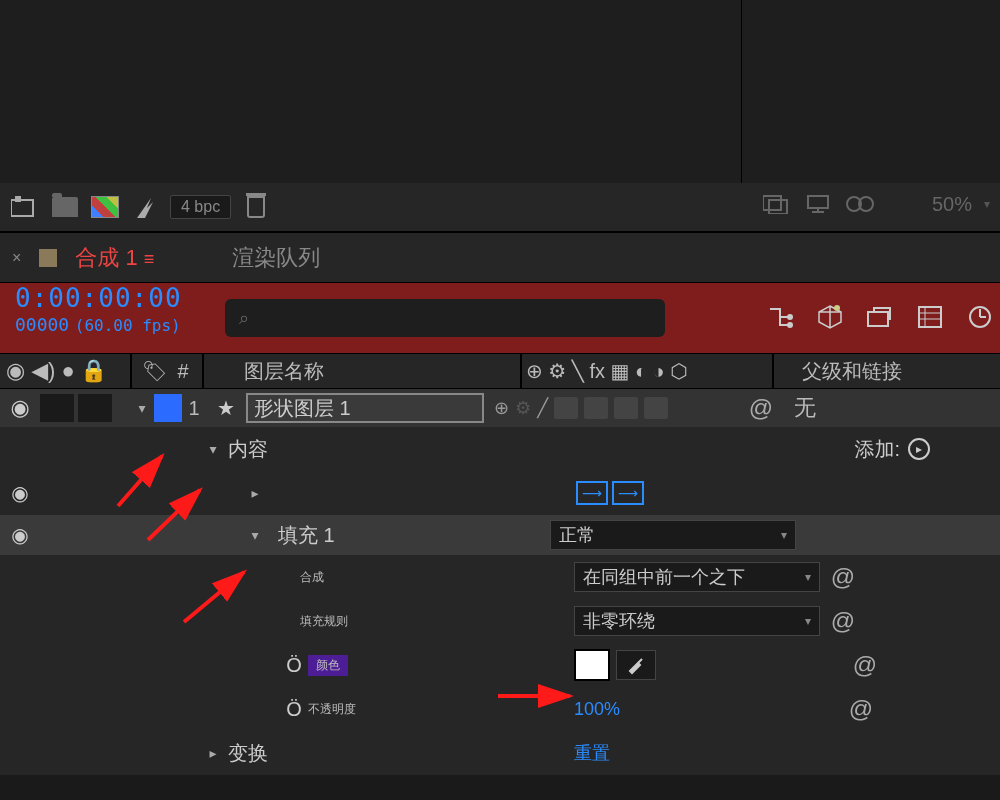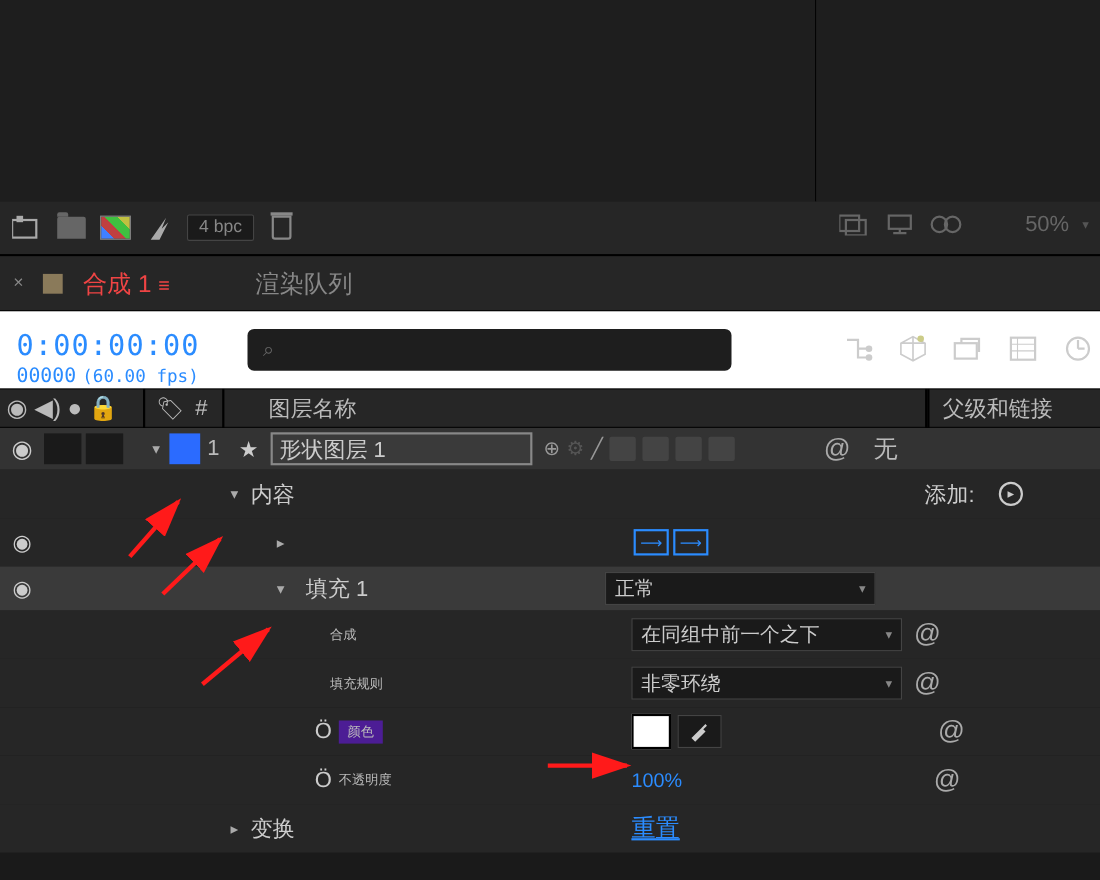--- a/index.html
+++ b/index.html
@@ -24,38 +24,38 @@
   .trash-icon::before { content: ''; position: absolute; top: -5px; left: -3px; width: 20px; height: 3px; background: #888; }
   
   
   .tabs-row { display: flex; align-items: center; height: 50px; background: #262626; padding: 0 12px; gap: 18px; border-bottom: 1px solid #000; }
   .tab-close { color: #888; font-size: 16px; }
   .tab-swatch { width: 18px; height: 18px; background: #8a7a5a; }
   .tab-title { color: #ef4444; font-size: 22px; }
   .tab-render { color: #888; font-size: 22px; margin-left: 60px; }
   
   
-  .timecode-area { display: flex; align-items: flex-end; height: 70px; background: #ffffff; padding: 0 15px; position: relative; }
+  .timecode-area { display: flex; align-items: flex-start; height: 70px; background: #7f1d1d; padding: 0 15px; position: relative; }
   .timecode-col { display: flex; flex-direction: column; }
   .timecode { color: #2b8cff; font-size: 26px; font-family: monospace; letter-spacing: 1px;}
   .frame-number { color: #2b8cff; font-size: 18px; font-family: monospace; }
   .fps { color: #2b8cff; font-size: 16px; font-family: monospace; }
   .search-box { position: absolute; left: 225px; top: 16px; width: 440px; height: 38px; background: #1e1e1e; border-radius: 6px; display: flex; align-items: center; padding: 0 14px; }
   .search-icon { color: #666; font-size: 18px; }
   .tc-icons { position: absolute; right: 0; top: 20px; display: flex; gap: 22px; padding-right: 6px; }
   .tc-icon { width: 28px; height: 28px; color: #ccc; display: flex; align-items: center; justify-content: center; font-size: 22px; }
   
   
   .col-headers { display: flex; align-items: center; height: 36px; background: #262626; border-top: 1px solid #000; border-bottom: 1px solid #000; font-size: 20px; color: #bbb; }
   .hdr-toggles { width: 130px; display:flex; align-items:center; gap:6px; padding-left:6px; font-size:22px;}
   .hdr-tag { width: 70px; display:flex; align-items:center; gap:10px; font-size:20px;}
   .hdr-divider { width:2px; height:36px; background:#000;}
   .hdr-layername { padding-left: 40px; flex:1;}
   .hdr-switches { width: 250px; display:flex; align-items:center; gap:4px; font-size:20px; padding-left:4px;}
-  .hdr-parent { width: 155px; padding-left:12px;}
+  .hdr-parent { width: 226px; padding-left:28px;}
   
   
   .layer-row { display: flex; align-items: center; height: 38px; background: #333; font-size: 20px; }
   .lr-vis { width: 40px; text-align: center; color: #ccc; font-size:22px;}
   .lr-spacer { width: 90px; display:flex; }
   .lr-dark-box { width: 34px; height: 28px; background:#1a1a1a; }
   .lr-twirl { width: 24px; color:#aaa; display:flex; align-items:center; justify-content:center; font-size:14px;}
   .lr-color { width: 28px; height: 28px; background:#2b6bff;}
   .lr-index { width: 24px; text-align:center; color:#bbb;}
   .lr-star { width: 40px; text-align:center; color:#ccc;}
@@ -65,39 +65,39 @@
   .lr-parent { width: 50px; display:flex; align-items:center; justify-content:center; font-size:24px; color:#aaa;}
   .lr-none { color:#bbb; font-size:22px; padding-left:8px;}
   
   
   .prop-row { display:flex; align-items:center; height:44px; background:#262626; font-size:20px;}
   .prop-row .prop-vis { width:40px; text-align:center;}
   .prop-indent1 { width:158px;}
   .prop-indent2 { width:200px;}
   .prop-twirl { width:30px; display:flex; align-items:center; justify-content:center; color:#aaa; font-size:14px;}
   .prop-label { color:#ccc;}
-  .prop-add { position:absolute; right:70px; color:#ccc; display:flex; align-items:center; gap:22px;}
+  .prop-add { position:absolute; right:70px; color:#ccc; display:flex; align-items:center; gap:8px;}
   .add-circle { width:22px; height:22px; border:2px solid #ccc; border-radius:50%; display:flex; align-items:center; justify-content:center; font-size:12px;}
   .bezier-icons { display:flex; gap:4px; margin-left: auto; width: 430px; padding-left: 6px;}
   .bezier-btn { width:32px; height:24px; border:2px solid #2b8cff; display:flex; align-items:center; justify-content:center; font-size:14px; color:#2b8cff;}
   
   .fill-row { background:#3a3a3a; height:40px;}
   .fill-label-box { background:#3a3a3a; padding:2px 8px; flex:0 0 280px;}
   .dropdown { background:#1a1a1a; border:1px solid #444; height:30px; width:246px; display:flex; align-items:center; justify-content:space-between; padding:0 8px; color:#ccc; font-size:18px;}
   .dropdown-arrow { font-size:12px; color:#888;}
   .pickwhip { width:34px; height:34px; display:flex; align-items:center; justify-content:center; color:#aaa; font-size:24px;}
   
   .value-row { display:flex; align-items:center; height:44px; background:#262626; position:relative;}
   .stopwatch { width:28px; height:28px; display:flex; align-items:center; justify-content:center; color:#ccc; font-size:20px;}
   .prop-name { color:#bbb; font-size:12px;}
   .prop-value-area { position:absolute; left:574px; display:flex; align-items:center; gap:6px;}
   .color-swatch { width:36px; height:32px; background:#fff; border:2px solid #000;}
   .eyedropper-btn { width:40px; height:30px; background:#1a1a1a; border:1px solid #444; display:flex; align-items:center; justify-content:center;}
   .opacity-val { color:#2b8cff; font-size:18px;}
-  .reset-link { color:#2b8cff; font-size:22px; text-decoration:underline;}
+  .reset-link { color:#2b8cff; font-size:18px; }
   
   
   .arrow { position:absolute; pointer-events:none; }
   .arrow svg { overflow:visible; }
   
   
   .sw-icon { color:#999; font-size:18px;}
   
   .highlight-label { background:#4c1d95; padding:2px 8px;}
 </style>
@@ -218,20 +218,21 @@
     <span>🔒</span>
   </div>
   <div class="hdr-divider"></div>
   <div class="hdr-tag">
     <span style="padding-left:10px;">🏷</span>
     <span>#</span>
   </div>
   <div class="hdr-divider"></div>
   <div class="hdr-layername">图层名称</div>
   <div class="hdr-divider"></div>
+  <div class="hdr-switches">⊕ ⚙ ╲ fx ▦ ◐ ◑ ⬡</div>
   <div class="hdr-divider"></div>
   <div class="hdr-parent">父级和链接</div>
 </div>
 
 <div class="layer-row">
   <div class="lr-vis">◉</div>
   <div class="lr-spacer">
       <div class="lr-dark-box"></div>
       <div class="lr-dark-box" style="margin-left:4px;"></div>
     </div>

